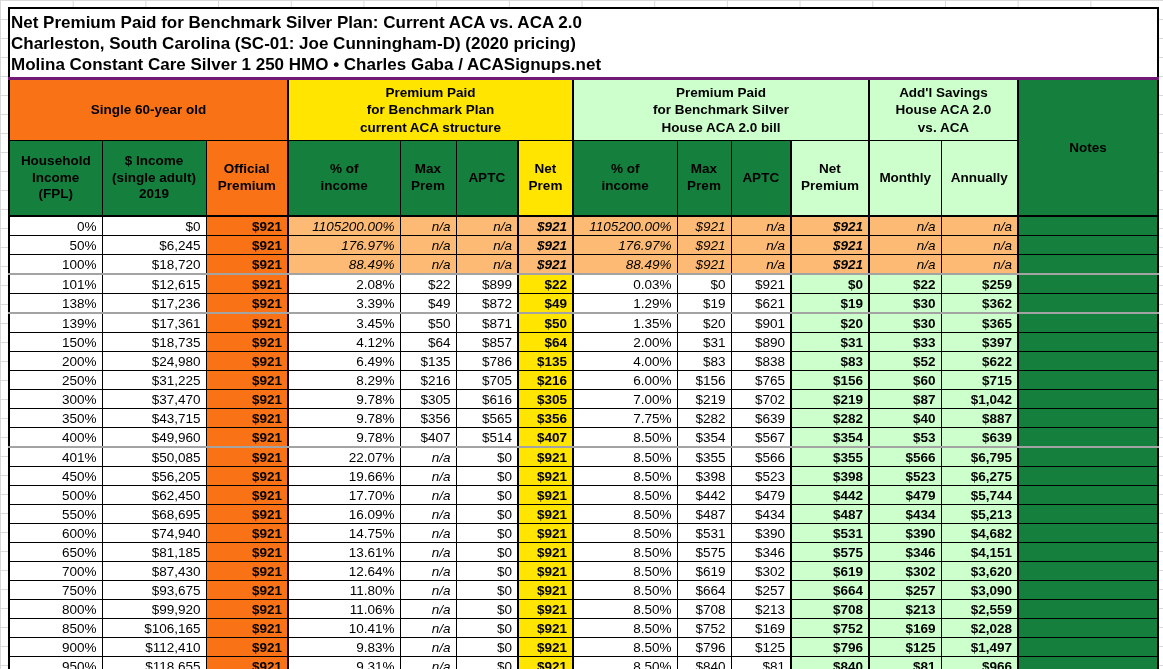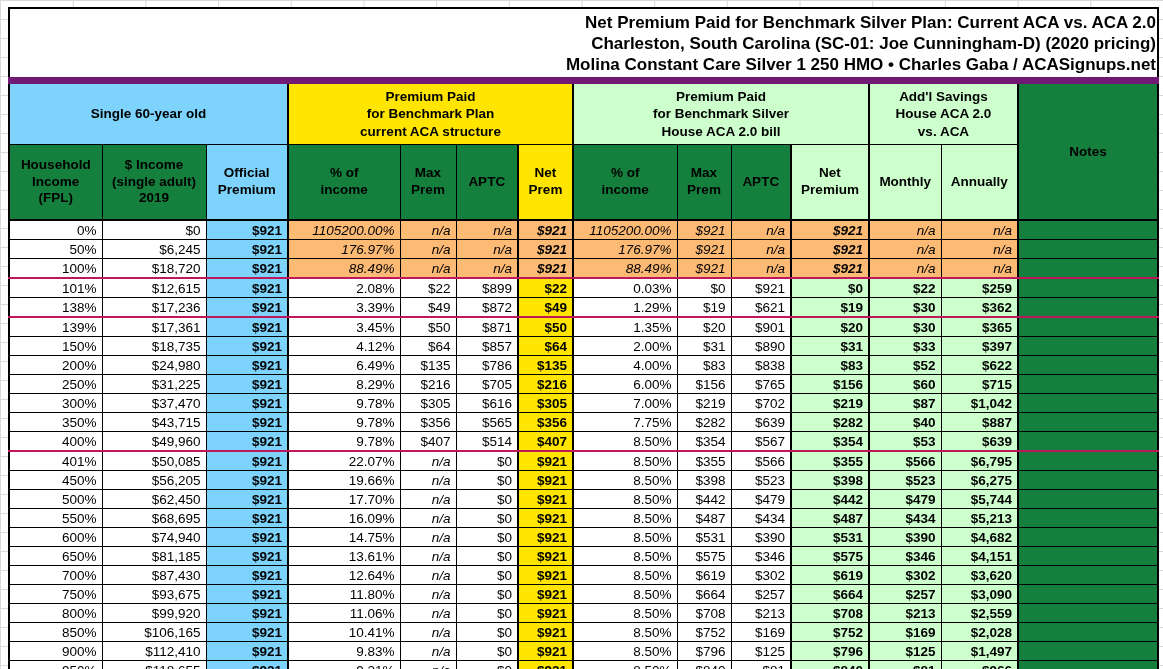--- a/index.html
+++ b/index.html
@@ -12,50 +12,50 @@
     background-size:72.7px 19px;
     font-family:"Liberation Sans",sans-serif;
     overflow:hidden;
   }
   .sheet{position:absolute;left:8px;top:7px;}
   table{border-collapse:collapse;table-layout:fixed;background:#ffffff;border:2px solid #000;}
   td{border:1px solid #000;overflow:hidden;white-space:nowrap;vertical-align:middle;}
 
   
   tr.title td{
-    height:66px;text-align:right;font-weight:bold;font-size:17px;line-height:21px;
-    border-bottom:7px solid #701a75;background:#ffffff;
+    height:66px;text-align:left;font-weight:bold;font-size:17px;line-height:21px;
+    border-bottom:3px solid #701a75;background:#ffffff;
   }
   
   tr.groups td{
     height:58px;text-align:center;font-weight:bold;font-size:13.5px;line-height:1.3;
     white-space:pre-line;vertical-align:middle;
   }
   td.profile{font-size:18px;}
   
   tr.colheads td{
     height:72px;text-align:center;font-weight:bold;font-size:13.5px;line-height:1.25;
     white-space:pre-line;border-bottom:2px solid #000;
   }
   
   tbody.data td{
     height:18px;font-size:13.5px;text-align:right;padding:0 5px 0 1px;
   }
   tbody.data td.c14{padding:0;}
   td.bold{font-weight:bold;}
-  .pale{background:#7dd3fc;margin-top:26px;}
+  .pale{background:#f97316;margin-top:26px;}
   .bright{background:#FFE500;}
   .green{background:#CCFFCC;}
   .white{background:#15803d;}
 
   
   .vthick{border-left:2px solid #000 !important;}
 
   
-  tr.sep td{border-bottom:2px solid #be185d;}
+  tr.sep td{border-bottom:2px solid #a3a3a3;}
 
   
   tr.pink td.p{background:#fdba74;font-style:italic;}
   tr.pink td.c12,tr.pink td.c13{font-weight:normal;}
 
   
   td.na{font-style:italic;text-align:center;padding:0;}
 </style>
 </head>
 <body>

